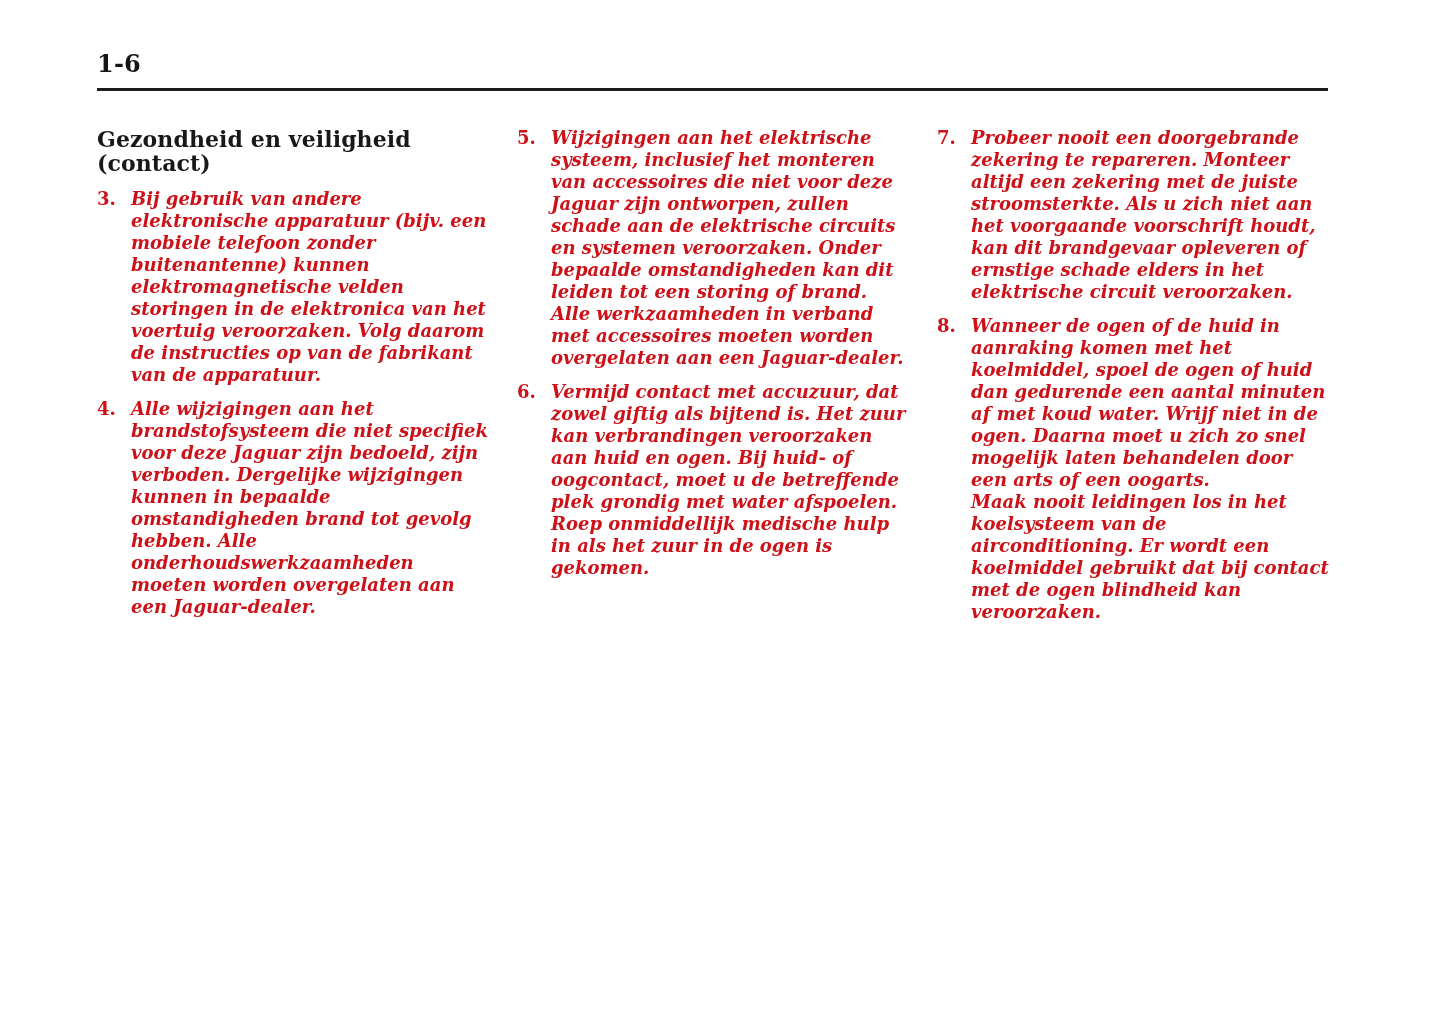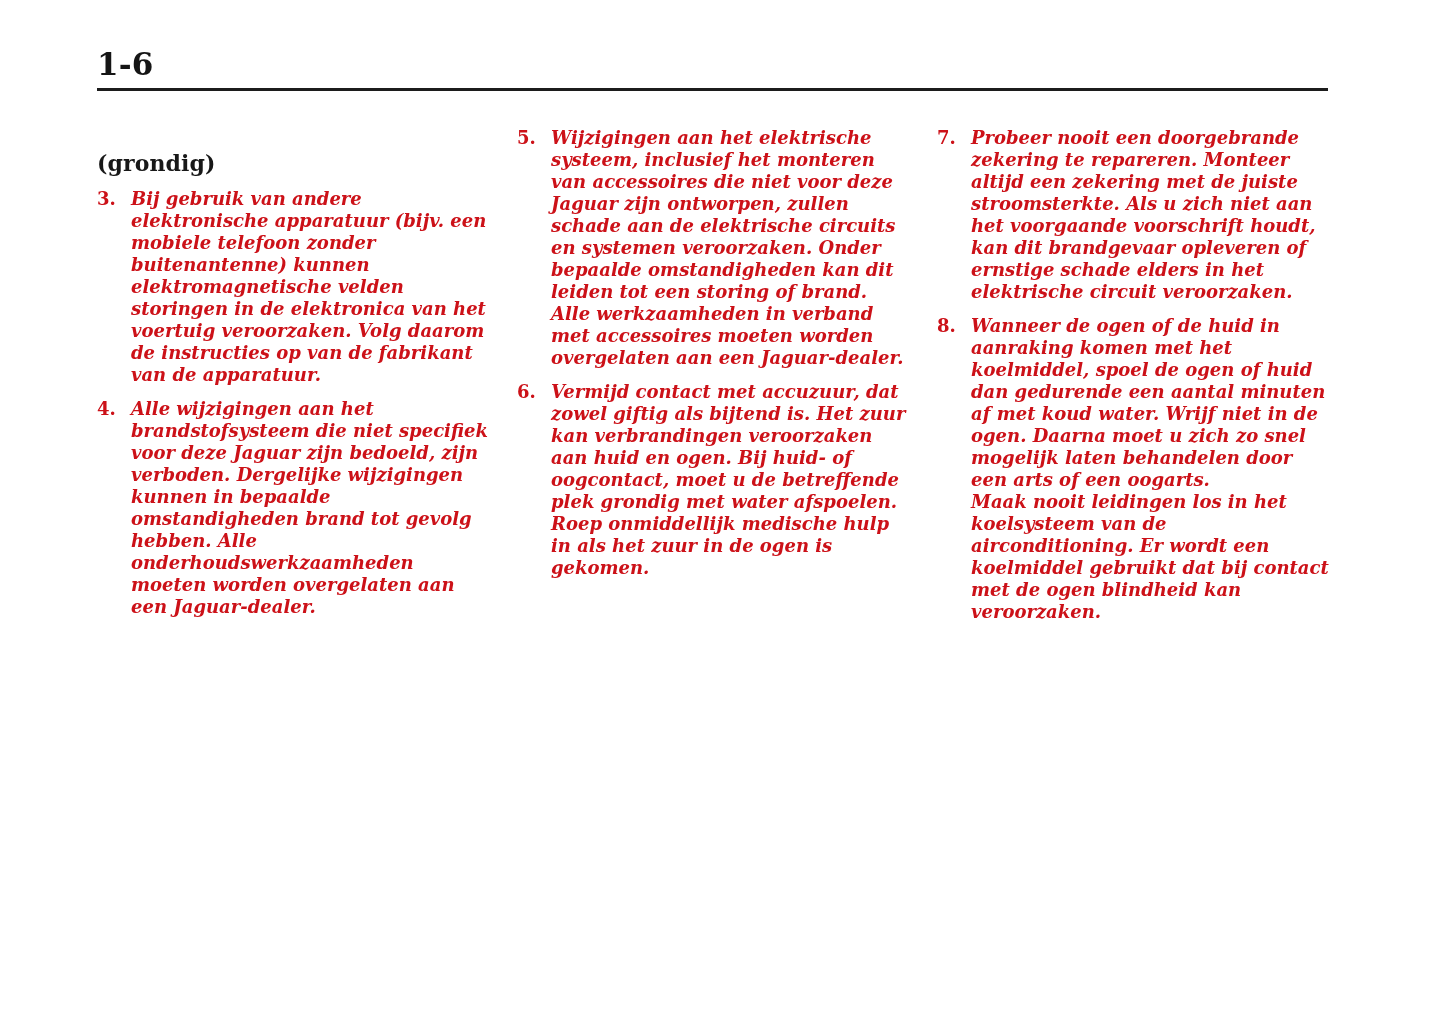--- a/index.html
+++ b/index.html
@@ -21,21 +21,21 @@
   
   .page-header {
     margin: 46px 117px 0 97px;
     border-bottom: 3px solid #1c1c1c;
     padding-bottom: 6px;
   }
   .title-row {
     display: flex;
     align-items: baseline;
     color: #151515;
-    font-size: 31px;
+    font-size: 24px;
     line-height: 36px;
     letter-spacing: 0.2px;
   }
   .section-number { margin-right: 34px; }
   
   .columns {
     display: flex;
     margin: 36px 0 0 97px;
   }
   .col { width: 394px; flex: 0 0 394px; }
@@ -69,22 +69,22 @@
 
   <header class="page-header">
     <div class="title-row">
       <span class="section-number">1-6</span>
     </div>
   </header>
 
   <main class="columns">
     <section class="col">
       <h2 class="section-heading">
-        <br>
-        <span>(grondig)</span>
+        <span>Gezondheid en veiligheid</span><br>
+        <span>(contact)</span>
       </h2>
       <div class="items">
           <div class="list-item">
             <span class="num">3.</span>
             <div class="body">
               <p>Bij gebruik van andere elektronische apparatuur (bijv. een mobiele telefoon zonder buitenantenne) kunnen elektromagnetische velden storingen in de elektronica van het voertuig veroorzaken. Volg daarom de instructies op van de fabrikant van de apparatuur.</p>
             </div>
           </div>
           <div class="list-item">
             <span class="num">4.</span>

